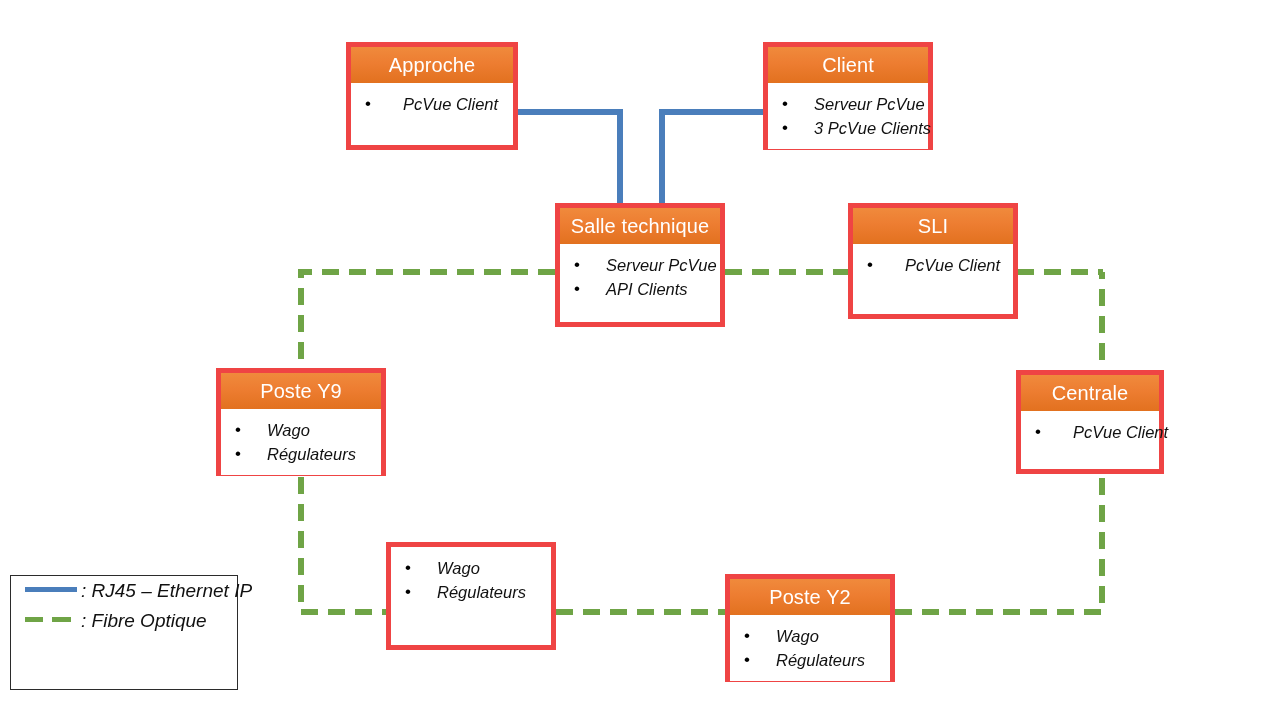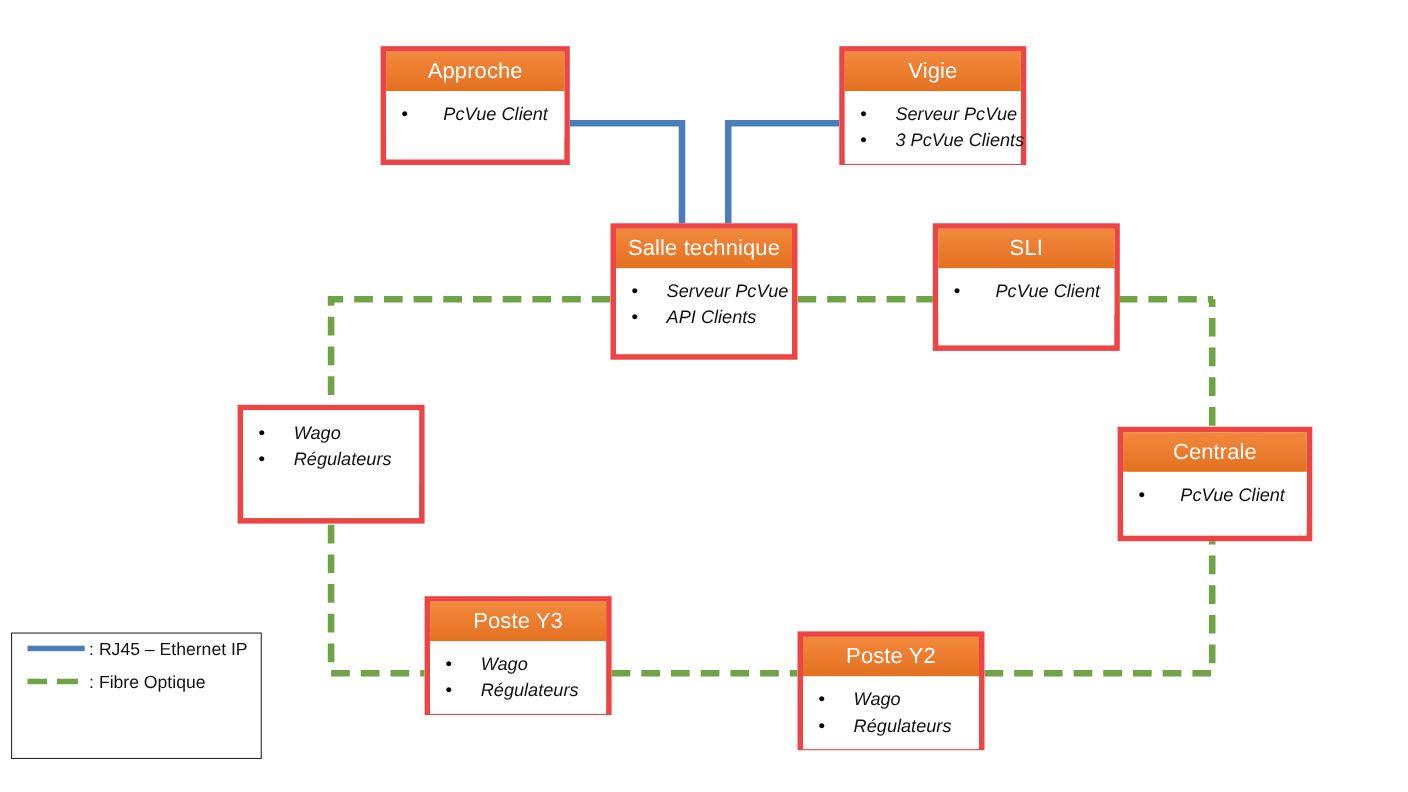--- a/index.html
+++ b/index.html
@@ -106,21 +106,22 @@
     background: #4A7EBB;
   }
   .legend-row .swatch.dashed {
     background: transparent;
     background-image: linear-gradient(to right, #6FA446 0 18px, transparent 18px 27px, #6FA446 27px 46px, transparent 46px 52px);
   }
   .legend-row .legend-label {
     position: absolute;
     left: 70px;
     top: 0;
-    font-size: 16px;
+    font-style: italic;
+    font-size: 19px;
     line-height: 30px;
     color: #111111;
     white-space: nowrap;
   }
 </style>
 </head>
 <body>
 
 <div id="canvas">
 
@@ -149,21 +150,21 @@
       <ul>
         <li>
           <span class="bullet">•</span>
           <span>PcVue Client</span>
         </li>
       </ul>
     </div>
   </div>
 
   <div class="node" style="left:763px; top:42px; width:170px; height:108px;">
-    <div class="node-header">Vigie</div>
+    <div class="node-header">Client</div>
     <div class="node-body narrow">
       <ul>
         <li>
           <span class="bullet">•</span>
           <span>Serveur PcVue</span>
         </li>
         <li>
           <span class="bullet">•</span>
           <span>3 PcVue Clients</span>
         </li>
@@ -193,48 +194,48 @@
       <ul>
         <li>
           <span class="bullet">•</span>
           <span>PcVue Client</span>
         </li>
       </ul>
     </div>
   </div>
 
   <div class="node" style="left:216px; top:368px; width:170px; height:108px;">
+    <div class="node-header">Poste Y9</div>
     <div class="node-body narrow">
       <ul>
         <li>
           <span class="bullet">•</span>
           <span>Wago</span>
         </li>
         <li>
           <span class="bullet">•</span>
           <span>Régulateurs</span>
         </li>
       </ul>
     </div>
   </div>
 
-  <div class="node" style="left:1016px; top:388px; width:177px; height:104px;">
+  <div class="node" style="left:1016px; top:370px; width:148px; height:104px;">
     <div class="node-header">Centrale</div>
     <div class="node-body">
       <ul>
         <li>
           <span class="bullet">•</span>
           <span>PcVue Client</span>
         </li>
       </ul>
     </div>
   </div>
 
   <div class="node" style="left:386px; top:542px; width:170px; height:108px;">
-    <div class="node-header">Poste Y3</div>
     <div class="node-body narrow">
       <ul>
         <li>
           <span class="bullet">•</span>
           <span>Wago</span>
         </li>
         <li>
           <span class="bullet">•</span>
           <span>Régulateurs</span>
         </li>

